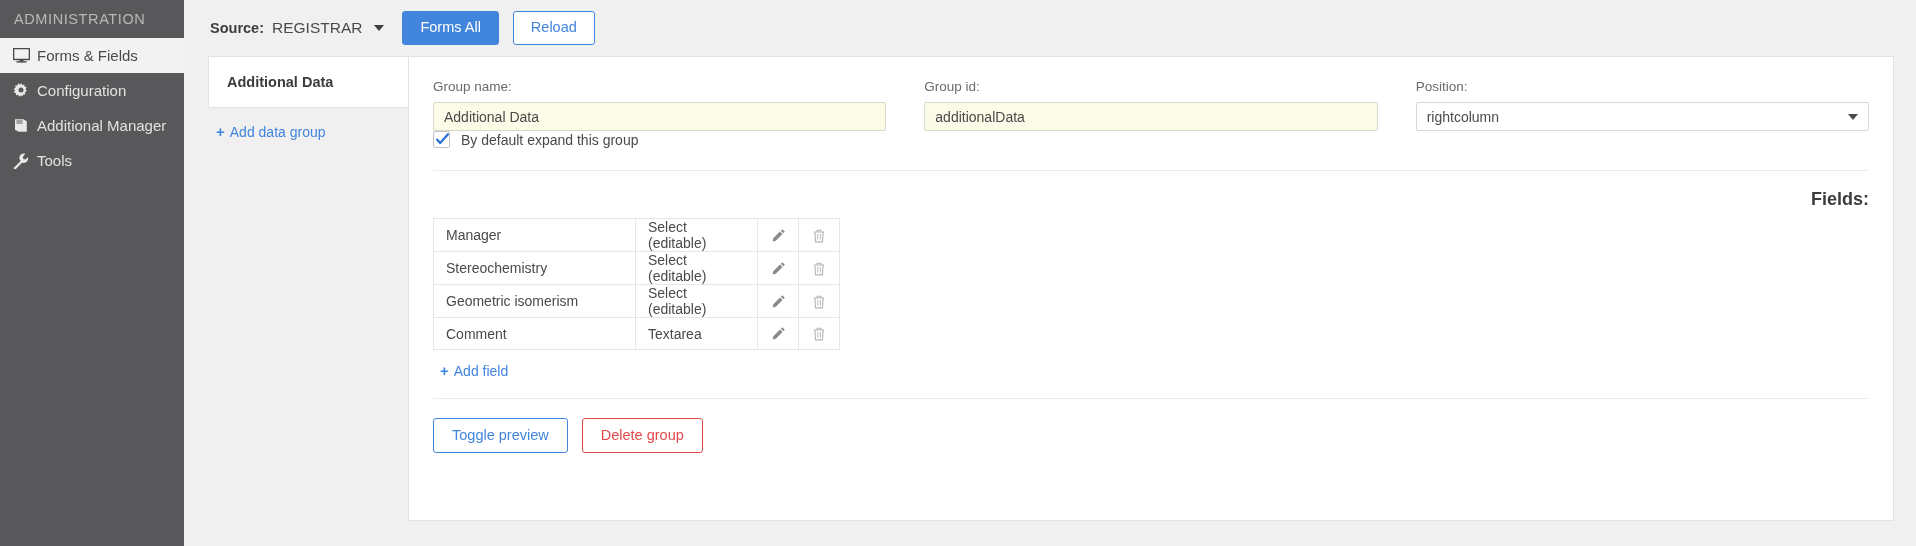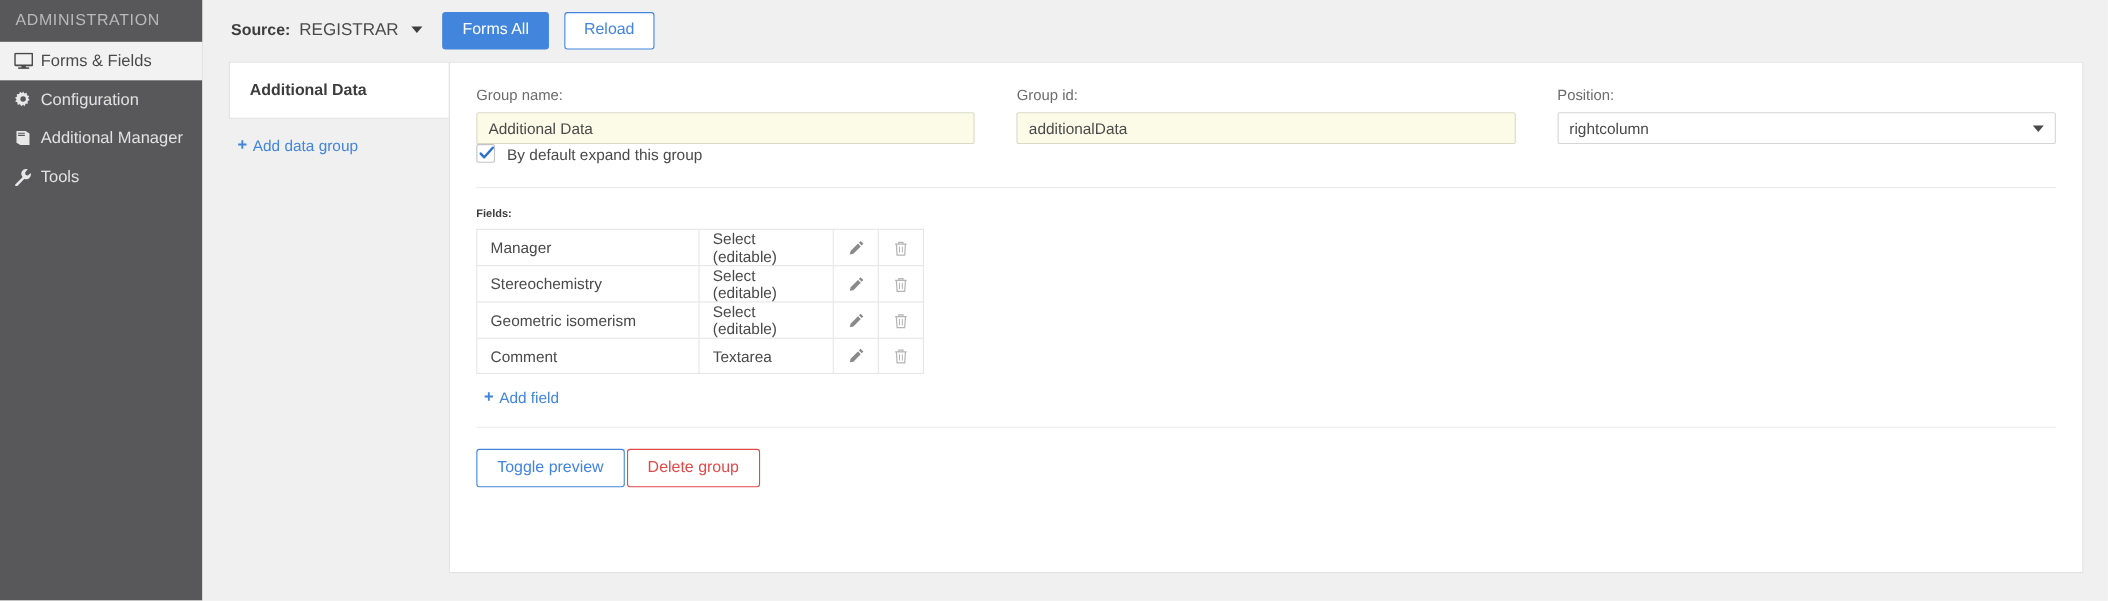--- a/index.html
+++ b/index.html
@@ -233,24 +233,25 @@
     color: #4a4a4a;
   }
 
   .divider {
     border: none;
     border-top: 1px solid #ececec;
     margin: 22px 0 0 0;
   }
 
   .fields-heading {
-    font-size: 10px;
+    font-size: 18px;
     font-weight: bold;
     color: #3c3c3c;
     margin: 18px 0 8px 0;
+    text-align: right;
   }
 
   .fields-table {
     border-collapse: collapse;
     width: 406px;
     table-layout: fixed;
   }
   .fields-table td {
     border: 1px solid #e6e6e6;
     height: 32px;
@@ -281,21 +282,21 @@
   }
 
   .bottom-divider {
     border: none;
     border-top: 1px solid #ececec;
     margin: 18px 0 0 0;
   }
   .bottom-actions {
     margin-top: 19px;
     display: flex;
-    gap: 2px;
+    gap: 14px;
   }
   .bottom-actions .btn { padding: 8px 18px; font-size: 14.5px; }
 </style>
 </head>
 <body>
 
 <div class="app">
 
   <aside class="sidebar">
     <div class="sidebar-title">ADMINISTRATION</div>

